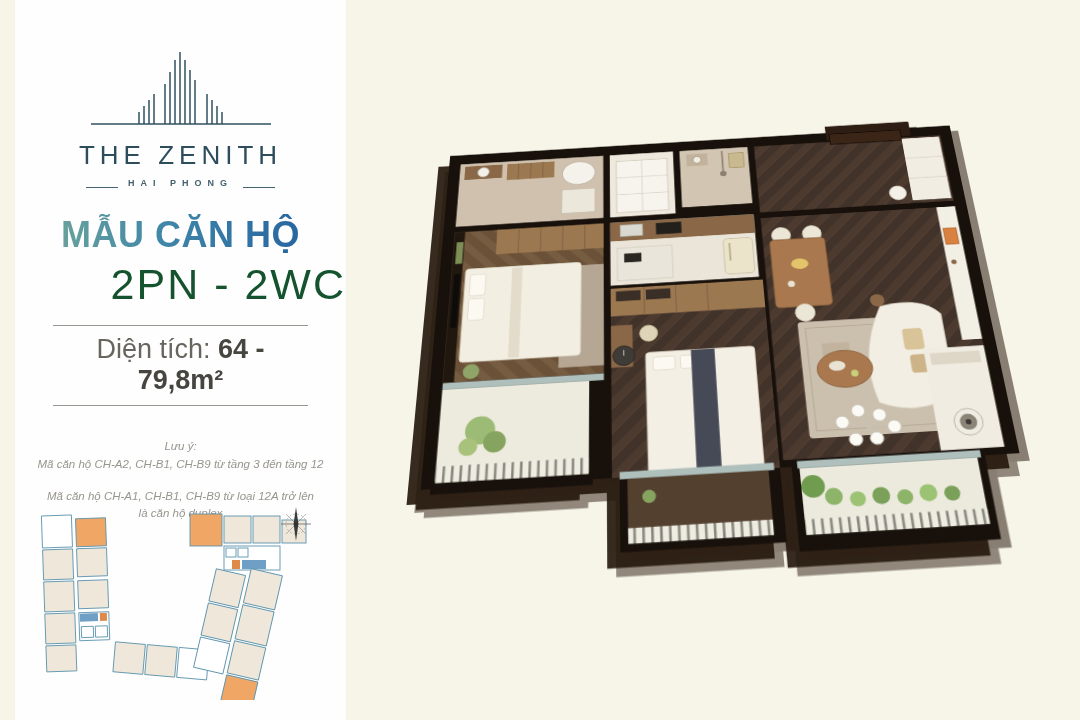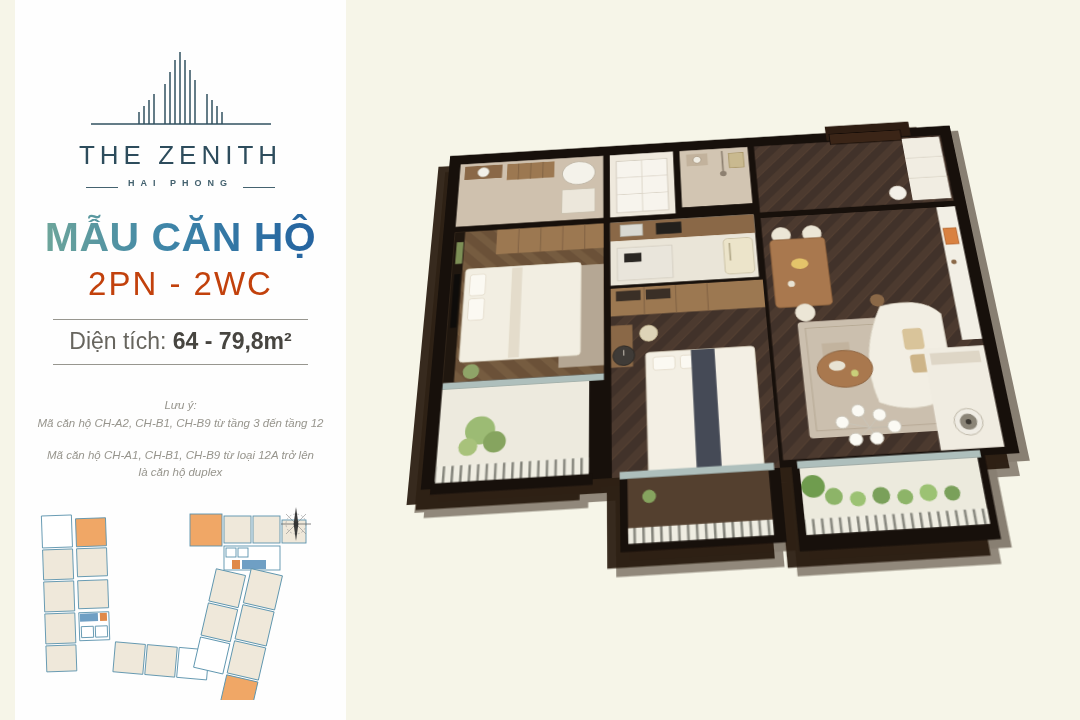--- a/index.html
+++ b/index.html
@@ -19,31 +19,31 @@
     color:#2d4c5c;
   }
   .logo-sub{
     margin-top:7px;display:flex;align-items:flex-end;justify-content:center;gap:10px;
     font-size:9px;letter-spacing:6px;color:#44626f;font-weight:700;
   }
   .logo-sub::before,.logo-sub::after{
     content:"";display:block;width:32px;height:1px;background:#44626f;
   }
   .headline{
-    margin-top:26px;font-size:41px;font-weight:900;letter-spacing:.5px;
+    margin-top:26px;font-size:36px;font-weight:900;letter-spacing:.5px;
     background:linear-gradient(90deg,#79ad97 0%,#3f86a8 45%,#1f5c9e 100%);
     -webkit-background-clip:text;background-clip:text;
     -webkit-text-fill-color:transparent;color:transparent;
   }
   .subheadline{
-    margin-top:4px;font-size:33px;font-weight:400;letter-spacing:2px;color:#c2410c;
+    margin-top:4px;font-size:43px;font-weight:400;letter-spacing:2px;color:#14532d;text-align:right;
   }
   .area-box{
     margin:16px 38px 0;border-top:1px solid #97968f;border-bottom:1px solid #97968f;
-    padding:8px 0 9px;font-size:23px;color:#67655e;text-align:center;
+    padding:8px 0 9px;font-size:27px;color:#67655e;text-align:center;
   }
   .area-box b{color:#474540;}
   .notes{
     margin-top:32px;font-size:11.5px;font-style:italic;color:#97958d;line-height:1.55;
   }
   .notes .gap{height:14px;}
   .siteplan{position:absolute;left:50%;bottom:20px;transform:translateX(-50%);}
   
   .plan-wrap{
     position:absolute;left:432px;top:84px;width:560px;height:490px;

